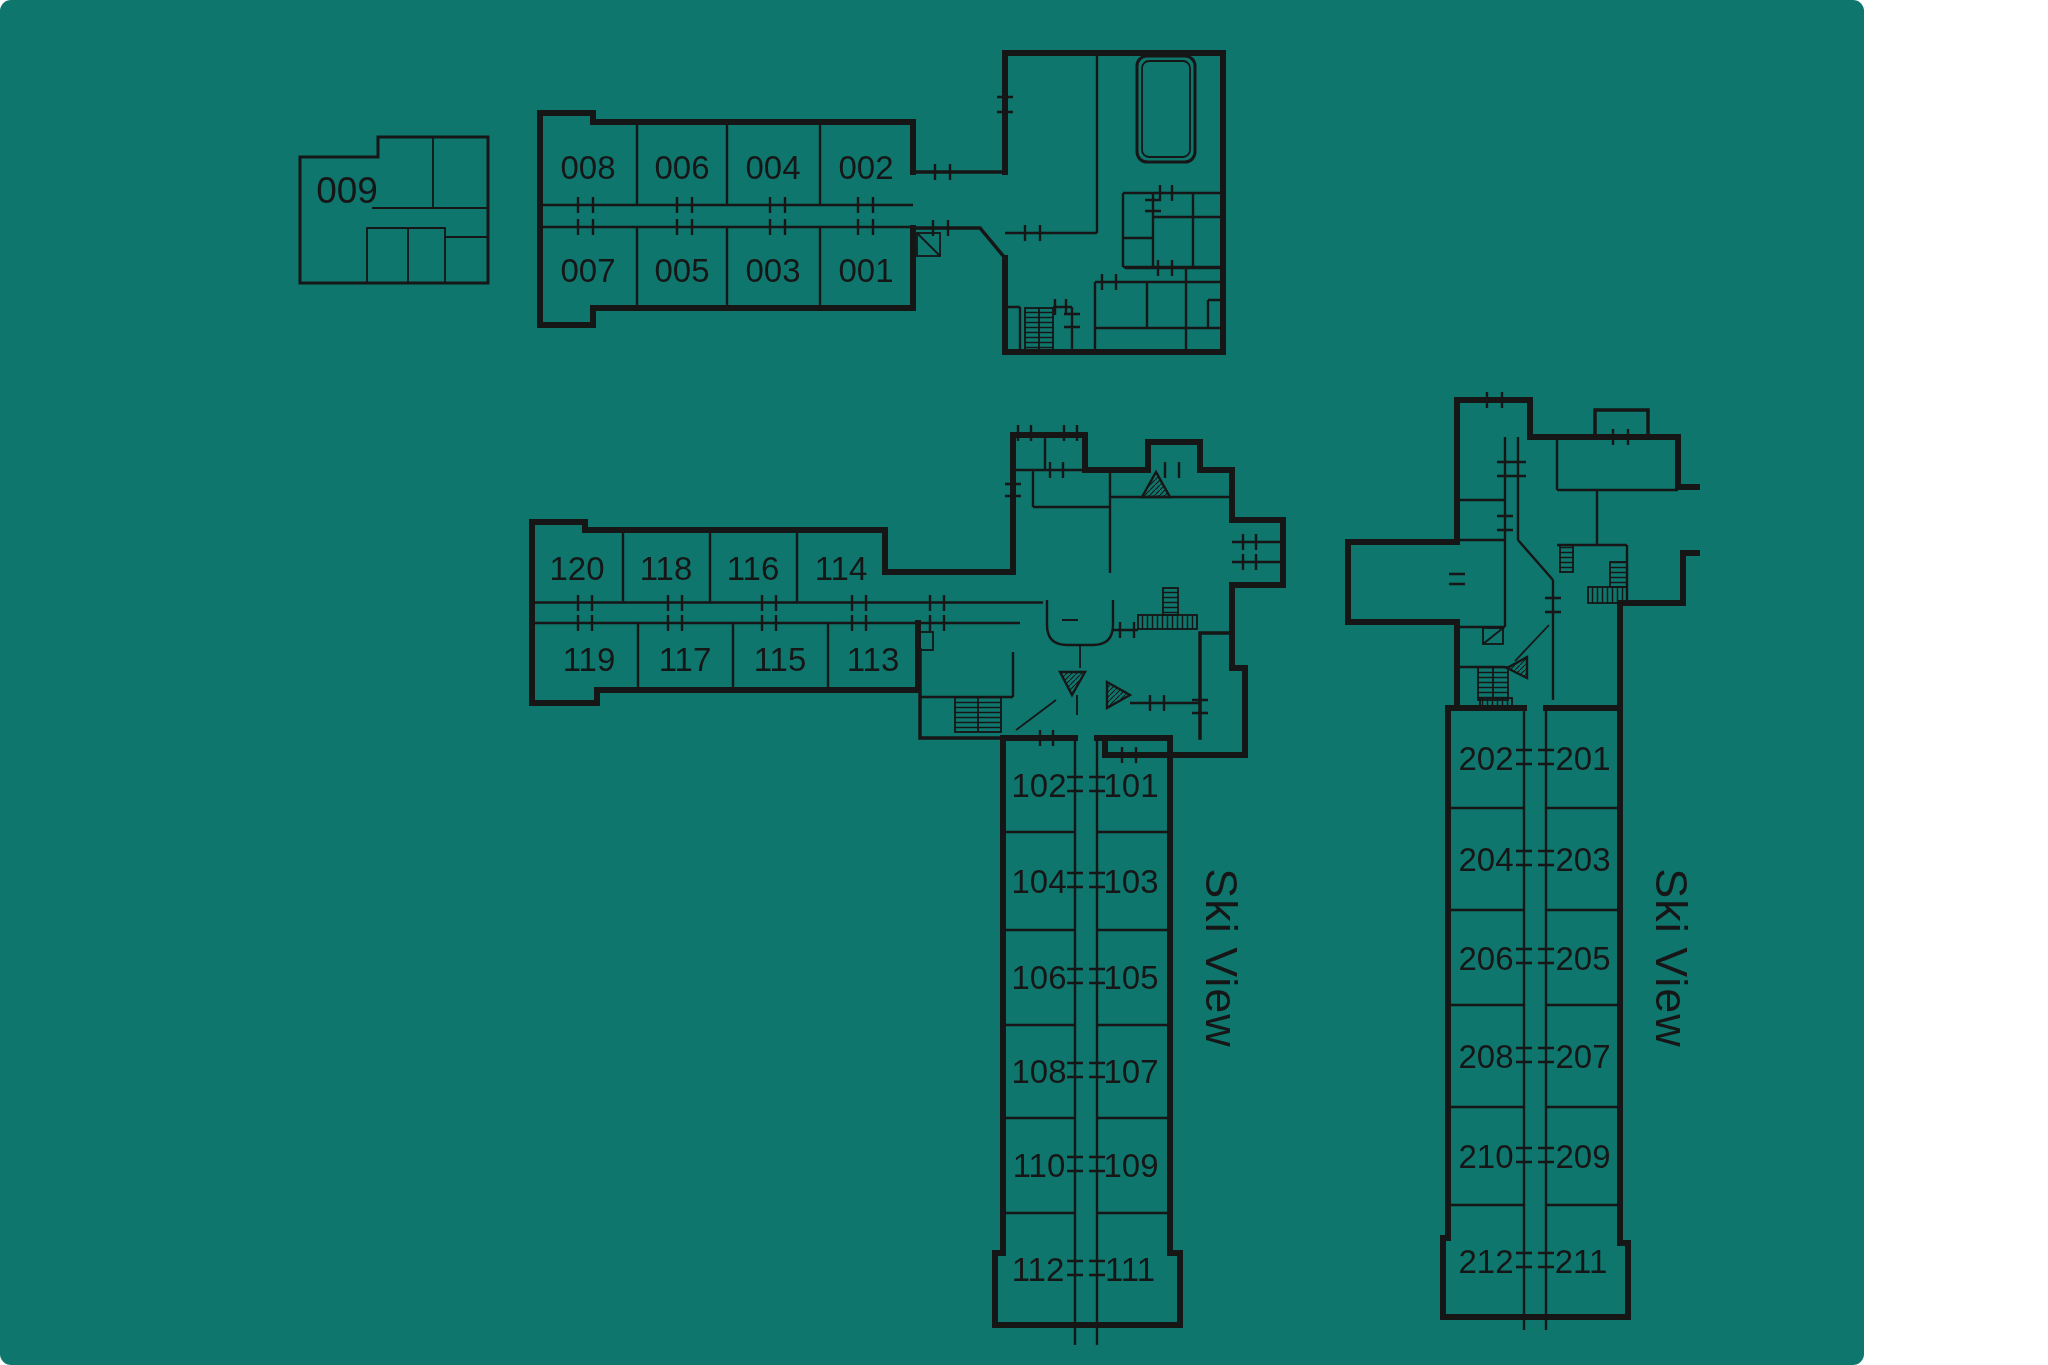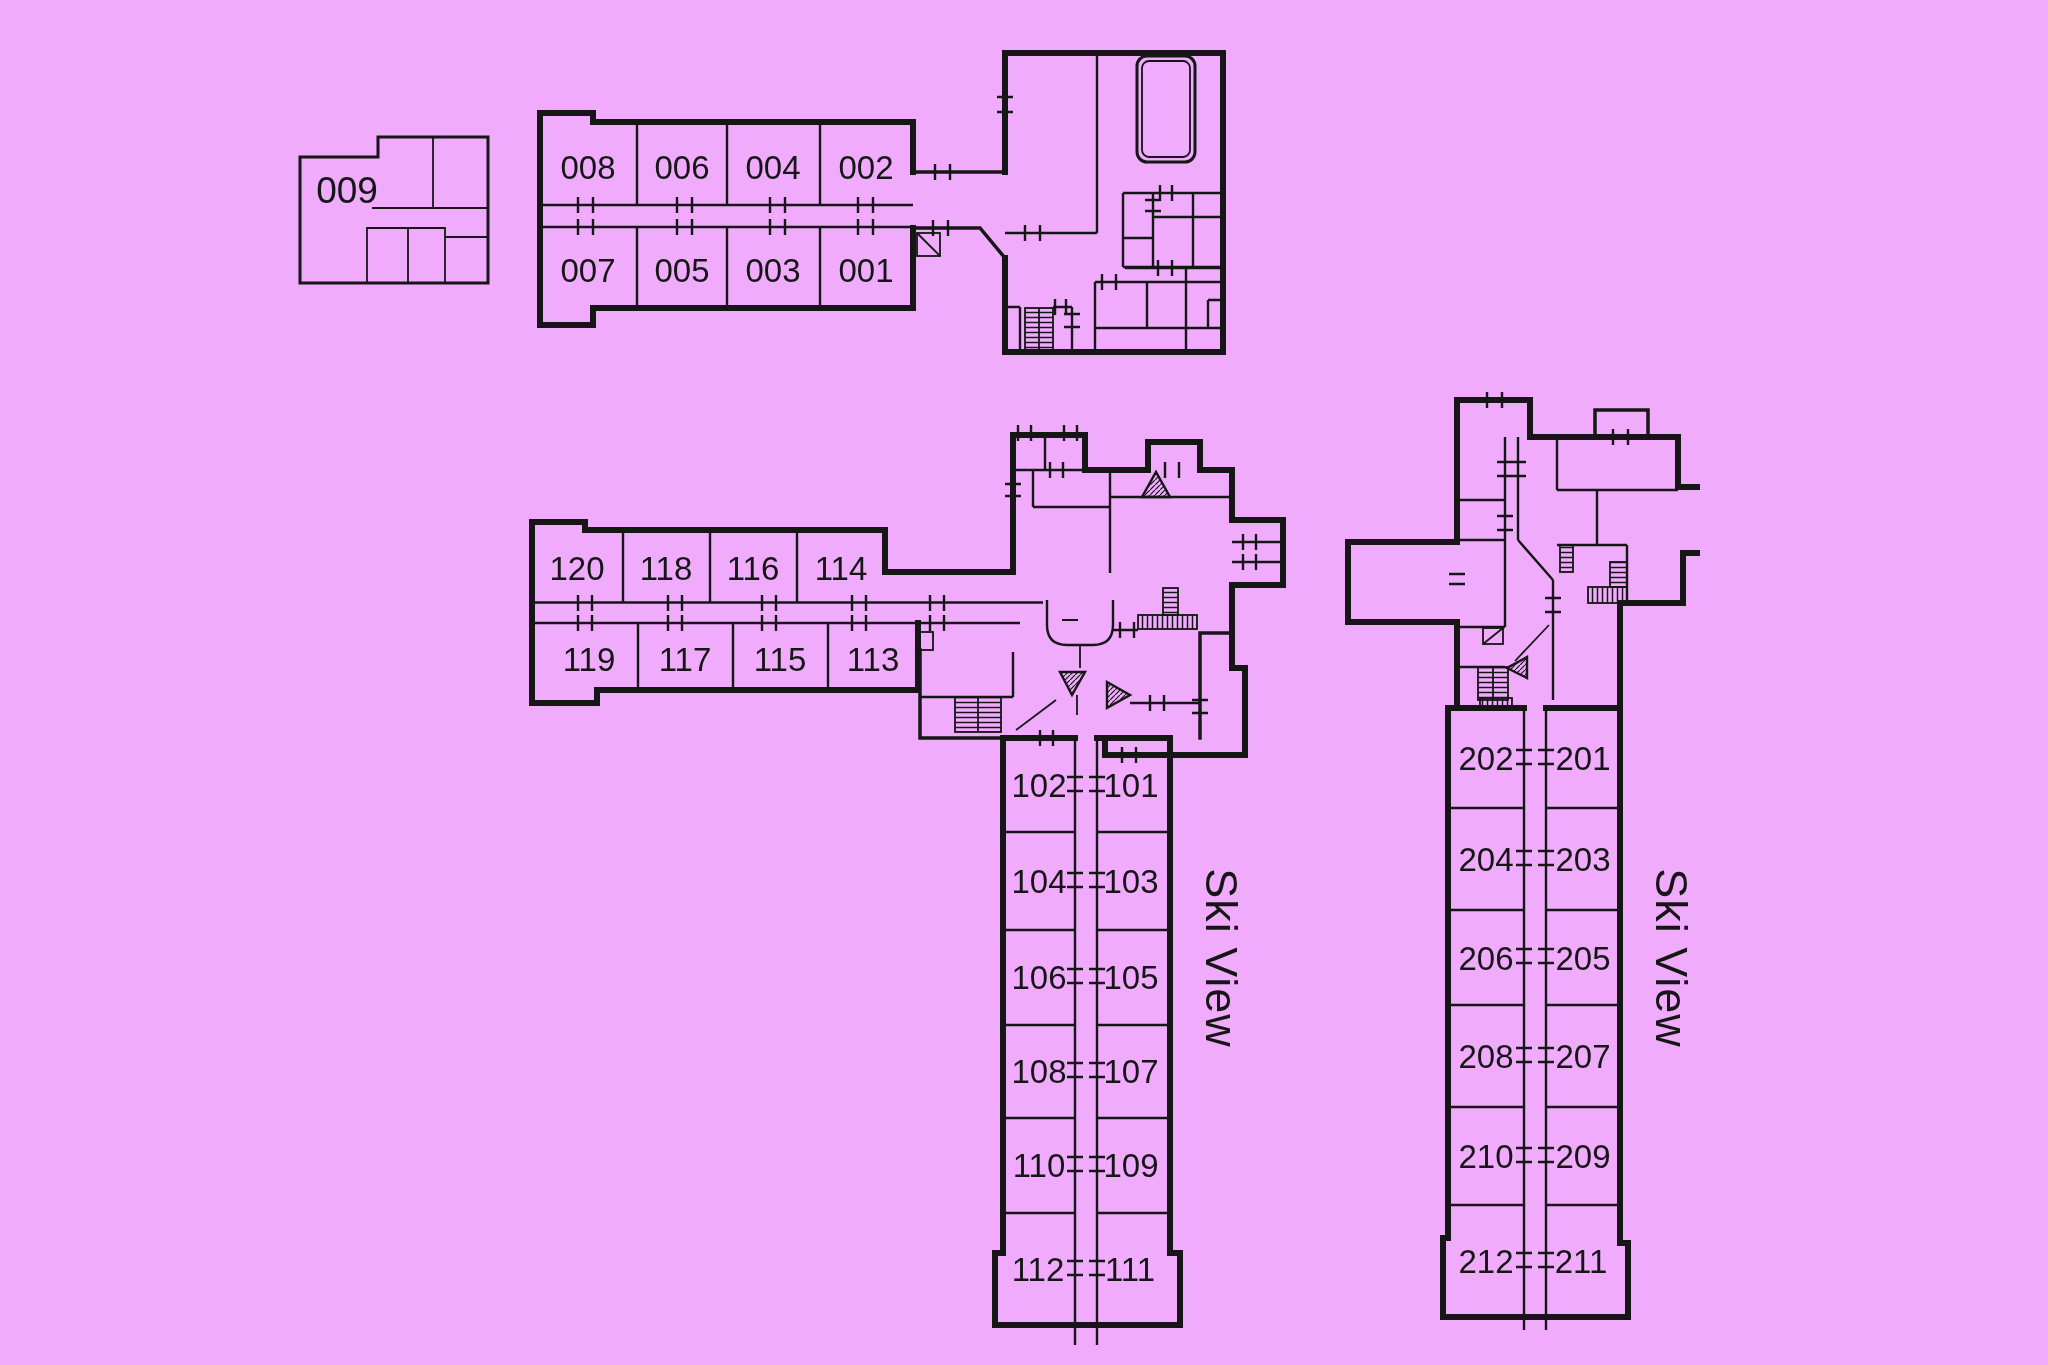--- a/index.html
+++ b/index.html
@@ -1,16 +1,16 @@
 <!DOCTYPE html>
 <html><head>
 <meta charset="utf-8">
 <style>
   html,body{margin:0;padding:0;background:#ffffff;}
-  .plan{position:relative;width:2048px;height:1365px;background:#f0abfc;overflow:hidden;}
+  .plan{position:relative;width:1864px;height:1365px;background:#0f766e;overflow:hidden;border-radius:11px;}
   svg{display:block;}
   .w6{fill:none;stroke:#161616;stroke-width:6;stroke-linecap:square;stroke-linejoin:miter;}
   .w4{fill:none;stroke:#161616;stroke-width:3.5;stroke-linecap:square;}
   .w3{fill:none;stroke:#161616;stroke-width:3;stroke-linecap:square;}
   .w25{fill:none;stroke:#161616;stroke-width:2.4;stroke-linecap:butt;}
   .w2{fill:none;stroke:#161616;stroke-width:1.8;stroke-linecap:butt;}
   .tick{fill:none;stroke:#161616;stroke-width:2.4;stroke-linecap:butt;}
   .tri{fill:url(#hatchD);stroke:#161616;stroke-width:2.4;stroke-linejoin:miter;}
   .stH{fill:url(#hatchH);stroke:#161616;stroke-width:1.8;}
   .stV{fill:url(#hatchV);stroke:#161616;stroke-width:1.8;}

